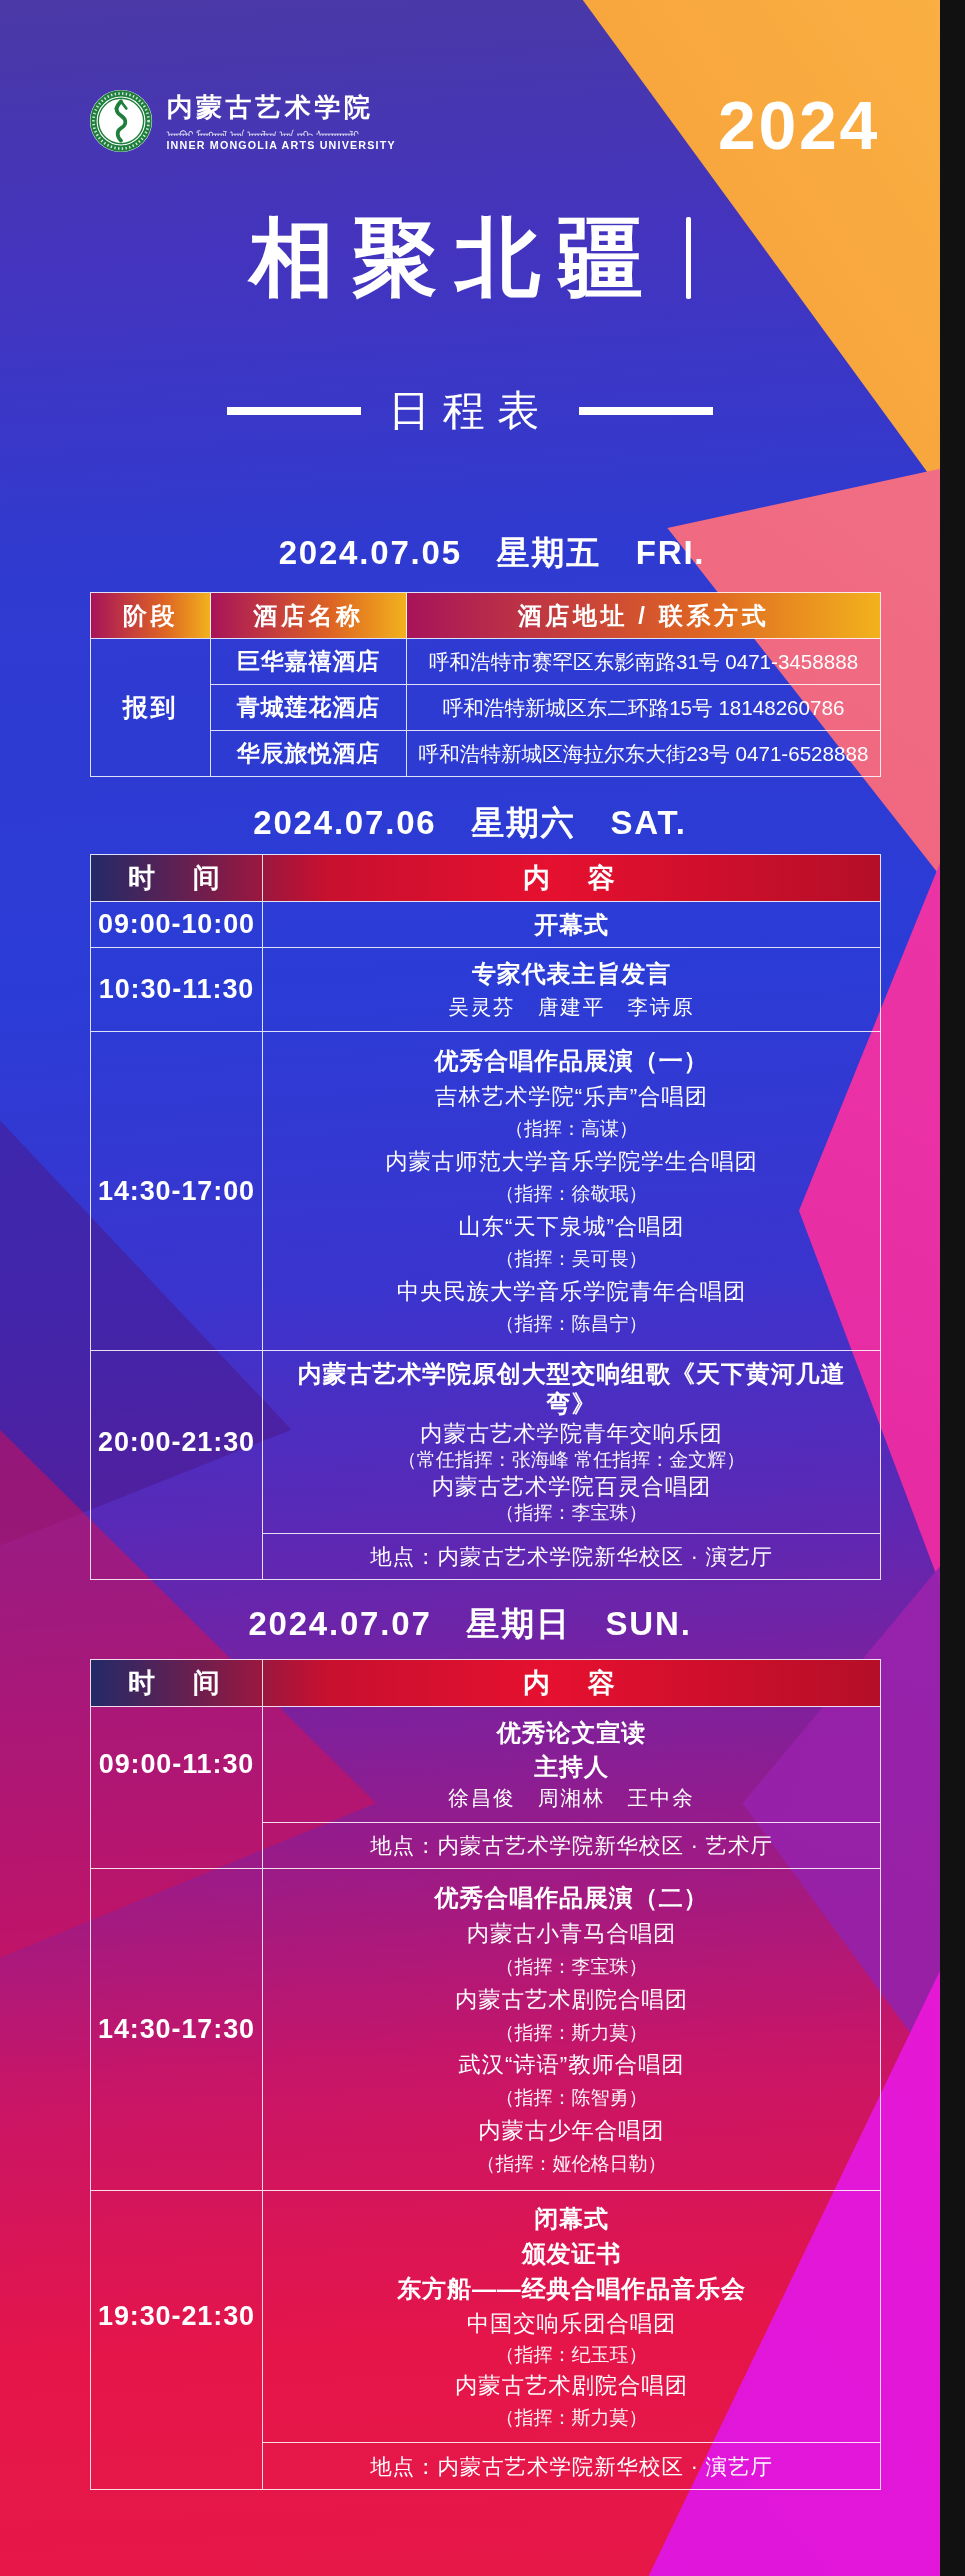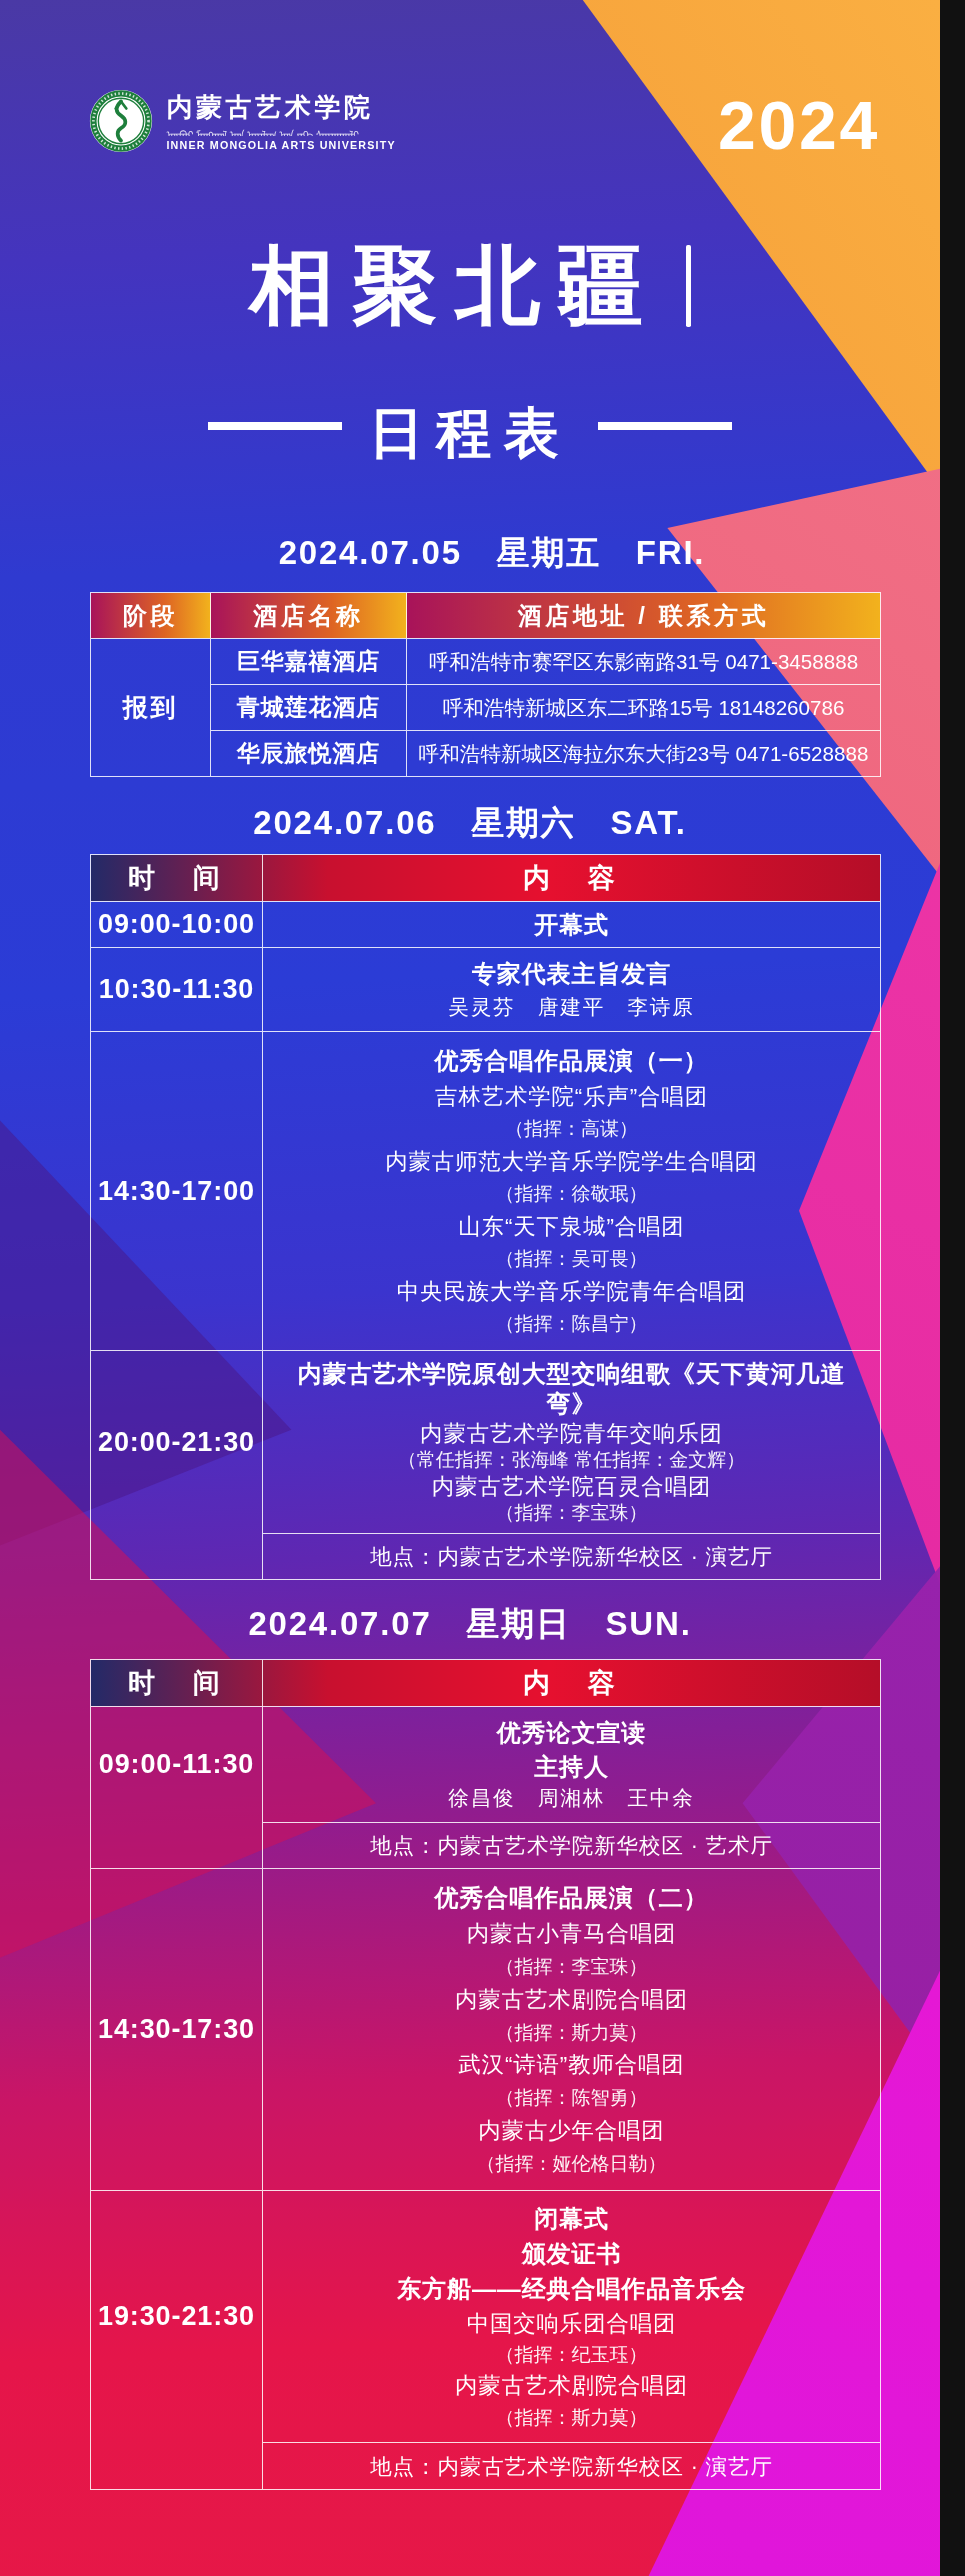--- a/index.html
+++ b/index.html
@@ -24,28 +24,28 @@
   #wedgeDarkPurple{background:rgba(74,22,134,.5);clip-path:polygon(0 43.5%,31% 55.5%,0 60%);}
   #wedgeCrimson{background:rgba(210,16,88,.55);clip-path:polygon(0 55.5%,40% 70%,0 76%);}
 
   
   .header-logo{position:absolute;left:89px;top:89px;display:flex;align-items:center;gap:13.4px;}
   .logo-text .cn{font-size:26px;font-weight:700;letter-spacing:3.6px;line-height:1;}
   .logo-text .mn{font-size:9.8px;opacity:.85;letter-spacing:3.6px;margin:4.5px 0 3.6px;height:11.6px;overflow:hidden;}
   .logo-text .en{font-size:10.7px;font-weight:700;letter-spacing:1.2px;}
   .year{position:absolute;top:91px;right:60px;font-size:68px;font-weight:700;letter-spacing:2.7px;line-height:1;}
 
-  .title-row{position:absolute;left:0;right:0;top:215px;display:flex;justify-content:center;align-items:center;gap:25px;margin-top:28px;}
+  .title-row{position:absolute;left:0;right:0;top:215px;display:flex;justify-content:center;align-items:center;gap:25px;}
   .title-main{font-size:85px;font-weight:900;letter-spacing:18px;line-height:1;white-space:nowrap;}
   .title-divider{width:4.5px;height:82px;background:#fff;border-radius:1.8px;}
   .title-sub{font-size:40px;font-weight:800;line-height:1.17;letter-spacing:1.8px;white-space:nowrap;}
 
   .schedule-row{position:absolute;left:0;right:0;top:390px;display:flex;align-items:center;justify-content:center;gap:27px;}
   .sch-bar{width:134px;height:8px;background:#fff;}
-  .schedule-title{font-size:55px;font-weight:700;letter-spacing:12.5px;line-height:1;margin-top:16px;}
+  .schedule-title{font-size:42px;font-weight:400;letter-spacing:12.5px;line-height:1;}
 
   .day-heading{position:absolute;left:0;right:0;text-align:center;font-size:33px;font-weight:700;letter-spacing:1.8px;line-height:1;}
   #friHeading{top:536px;padding-left:44px;} #satHeading{top:806px;} #sunHeading{top:1607px;}
 
   
   .tableBox{position:absolute;left:90px;width:791px;border:1.8px solid rgba(255,255,255,.85);box-sizing:border-box;}
   #hotelTable{top:592px;} #satTable{top:854px;} #sunTable{top:1659px;}
   .bl{border-left:1.3px solid rgba(255,255,255,.85);}
   .bt{border-top:1.3px solid rgba(255,255,255,.85);}
 

